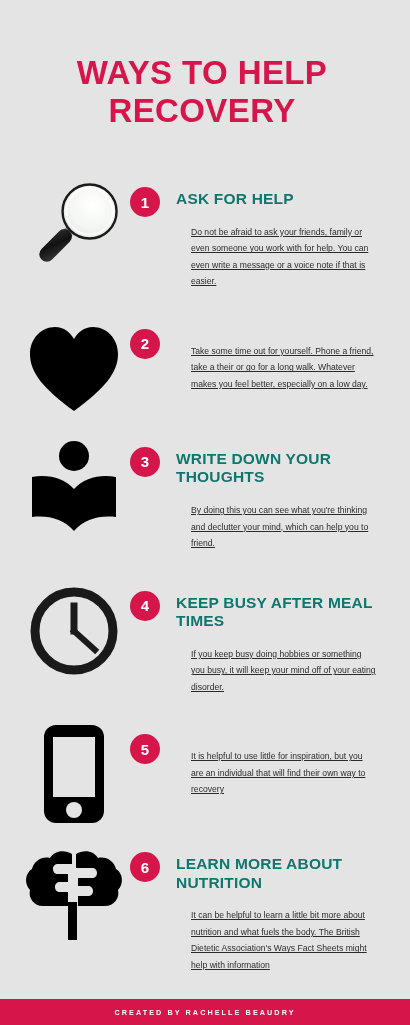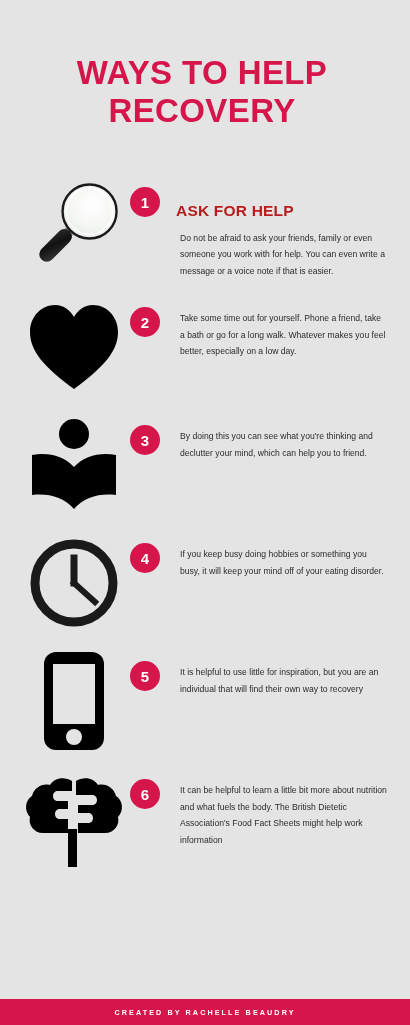--- a/index.html
+++ b/index.html
@@ -76,34 +76,35 @@
     align-items: center;
     justify-content: center;
     line-height: 1;
   }
   .text-cell {
     flex: 1 1 auto;
     padding-top: 13px;
     padding-right: 4px;
   }
   .sec-heading {
-    color: #b91c1c;
+    color: #0f766e;
     font-size: 15.5px;
     font-weight: bold;
     line-height: 1.2;
     letter-spacing: 0.2px;
-    margin: 16px 0 9px 0;
+    margin: 4px 0 9px 0;
     text-transform: uppercase;
   }
   .sec-body {
     color: #2b2b2b;
     font-size: 8.6px;
     line-height: 1.92;
-    margin: 4px;
+    margin: 15px;
     max-width: 215px;
+    text-decoration: underline;
   }
   
   .footer {
     height: 26px;
     background: #d6154a;
     display: flex;
     align-items: center;
     justify-content: center;
   }
   .footer-text {
@@ -165,52 +166,54 @@
     <div class="section">
       <div class="icon-cell">
         <svg width="96" height="92" viewBox="0 0 96 92">
           <path d="M48 88 C18 66 4 50 4 31 C4 15 16 4 29 4 C38 4 44 9 48 16 C52 9 58 4 67 4 C80 4 92 15 92 31 C92 50 78 66 48 88 Z" fill="#000000"></path>
         </svg>
       </div>
       <div class="badge-cell">
         <div class="badge">2</div>
       </div>
       <div class="text-cell">
-        <p class="sec-body">Take some time out for yourself. Phone a friend, take a bath or go for a long walk. Whatever makes you feel better, especially on a low day.</p>
+        <p class="sec-body">Take some time out for yourself. Phone a friend, take a their or go for a long walk. Whatever makes you feel better, especially on a low day.</p>
       </div>
     </div>
 
     <div class="section">
       <div class="icon-cell">
         <svg width="92" height="96" viewBox="0 0 92 96">
           <circle cx="46" cy="17" r="15" fill="#000000"></circle>
           <path d="M4 38 C20 35 36 39 46 50 L46 92 C36 80 20 76 4 78 Z" fill="#000000"></path>
           <path d="M88 38 C72 35 56 39 46 50 L46 92 C56 80 72 76 88 78 Z" fill="#000000"></path>
         </svg>
       </div>
       <div class="badge-cell">
         <div class="badge">3</div>
       </div>
       <div class="text-cell">
+        <h2 class="sec-heading">Write Down Your Thoughts</h2>
         <p class="sec-body">By doing this you can see what you're thinking and declutter your mind, which can help you to friend.</p>
       </div>
     </div>
 
     <div class="section">
       <div class="icon-cell">
         <svg width="94" height="94" viewBox="0 0 94 94">
           <circle cx="47" cy="47" r="39" fill="none" stroke="#1a1a1a" stroke-width="9"></circle>
           <line x1="47" y1="47" x2="47" y2="22" stroke="#1a1a1a" stroke-width="7" stroke-linecap="square"></line>
           <line x1="47" y1="47" x2="68" y2="66" stroke="#1a1a1a" stroke-width="6" stroke-linecap="square"></line>
         </svg>
       </div>
       <div class="badge-cell">
         <div class="badge">4</div>
       </div>
       <div class="text-cell">
+        <h2 class="sec-heading">Keep Busy After Meal Times</h2>
         <p class="sec-body">If you keep busy doing hobbies or something you busy, it will keep your mind off of your eating disorder.</p>
       </div>
     </div>
 
     <div class="section">
       <div class="icon-cell">
         <svg width="68" height="104" viewBox="0 0 68 104">
           <rect x="4" y="3" width="60" height="98" rx="12" fill="#000000"></rect>
           <rect x="13" y="15" width="42" height="60" fill="#e4e4e4"></rect>
           <circle cx="34" cy="88" r="8" fill="#e4e4e4"></circle>
@@ -231,21 +234,22 @@
             <path d="M50 14 C42 9 32 11 28 18 C20 16 12 21 10 29 C3 33 2 44 8 50 C6 58 12 66 21 66 L46 66 L46 52 L38 52 C35 52 33 50 33 47 C33 44 35 42 38 42 L46 42 L46 34 L36 34 C33 34 31 32 31 29 C31 26 33 24 36 24 L50 24 Z"></path>
             <path d="M54 14 C62 9 72 11 76 18 C84 16 92 21 94 29 C101 33 102 44 96 50 C98 58 92 66 83 66 L56 66 L56 56 L66 56 C69 56 71 54 71 51 C71 48 69 46 66 46 L56 46 L56 38 L70 38 C73 38 75 36 75 33 C75 30 73 28 70 28 L54 28 Z"></path>
             <rect x="46" y="62" width="9" height="38"></rect>
           </g>
         </svg>
       </div>
       <div class="badge-cell">
         <div class="badge">6</div>
       </div>
       <div class="text-cell">
-        <p class="sec-body">It can be helpful to learn a little bit more about nutrition and what fuels the body. The British Dietetic Association's Food Fact Sheets might help work information</p>
+        <h2 class="sec-heading">Learn More About Nutrition</h2>
+        <p class="sec-body">It can be helpful to learn a little bit more about nutrition and what fuels the body. The British Dietetic Association's Ways Fact Sheets might help with information</p>
       </div>
     </div>
 
   </div>
 
   <div class="footer">
     <span class="footer-text">Created by Rachelle Beaudry</span>
   </div>
 
 </div>

